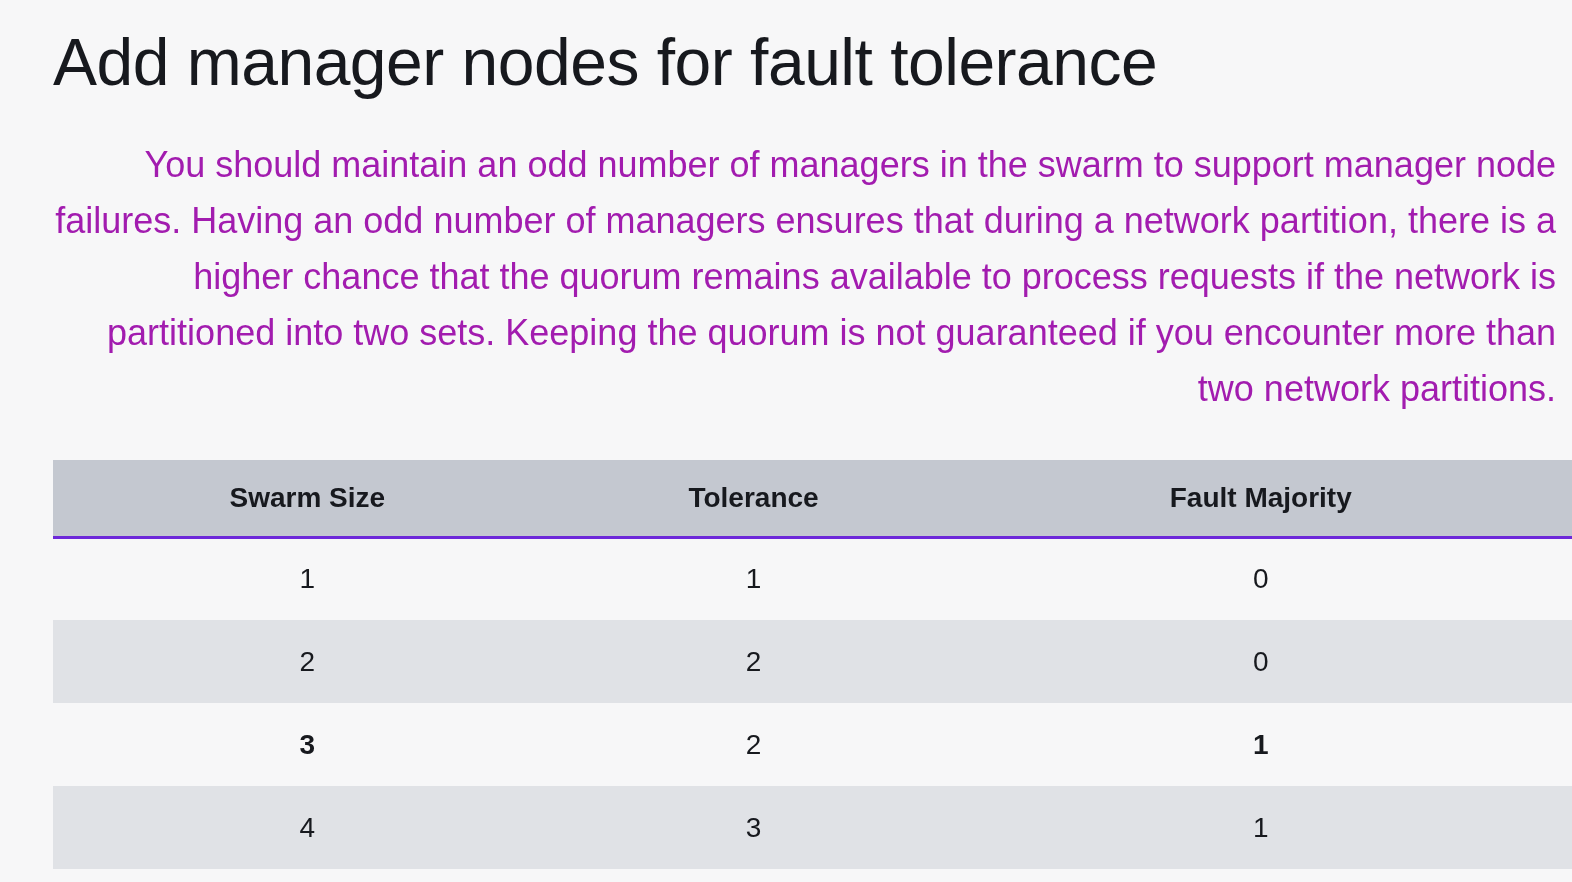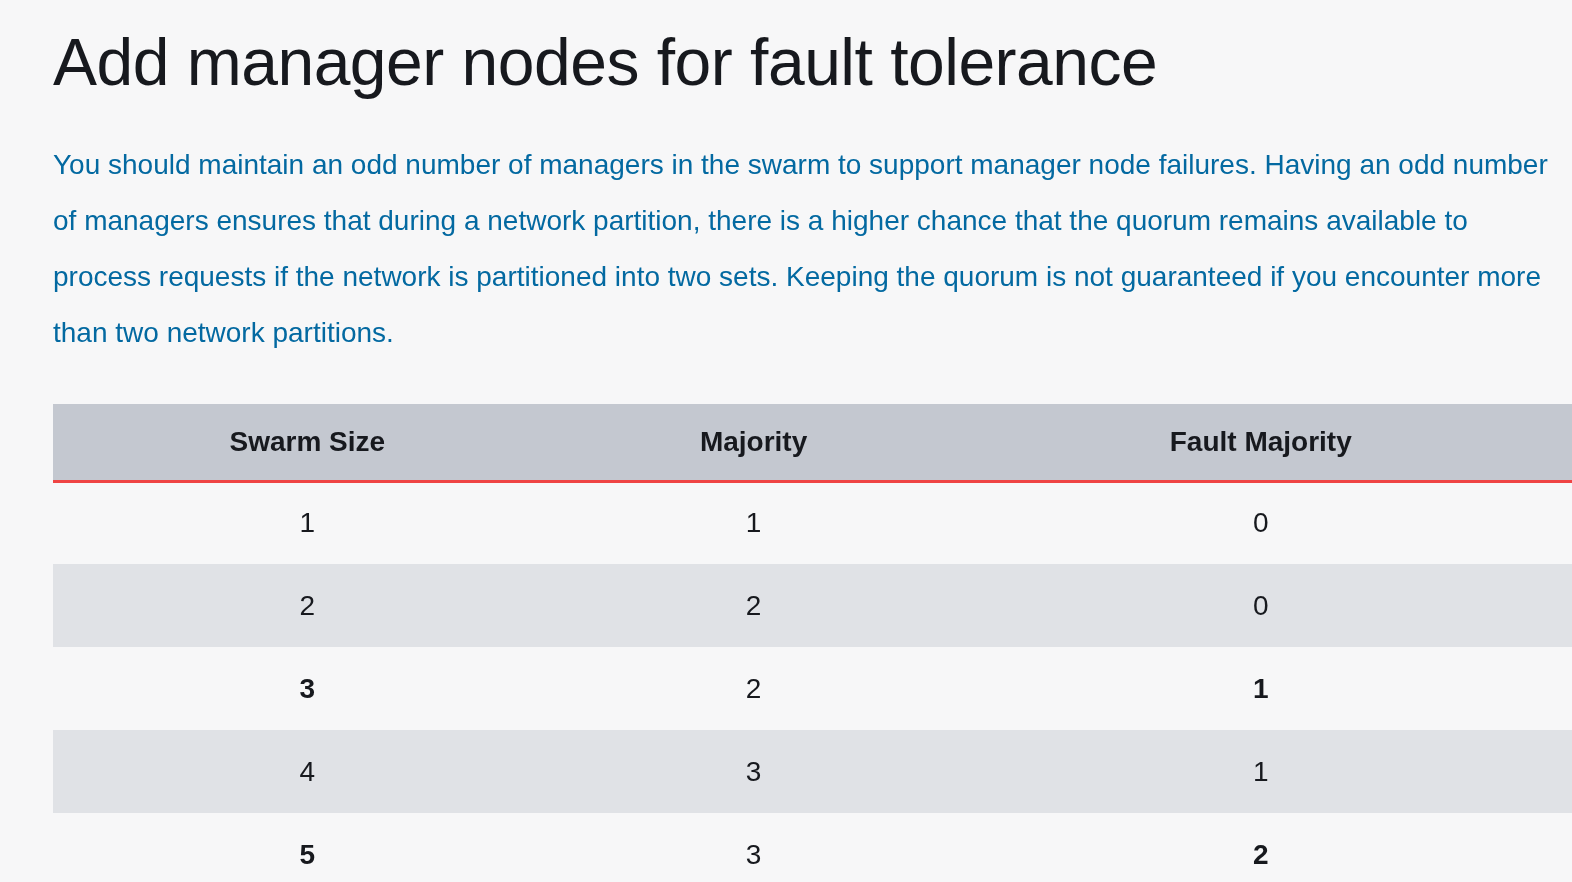--- a/index.html
+++ b/index.html
@@ -19,39 +19,40 @@
   h1.page-title {
     font-size: 66px;
     font-weight: 400;
     line-height: 76px;
     margin-top: -6px;
     letter-spacing: -0.5px;
     white-space: nowrap;
   }
   p.intro {
     margin-top: 37px;
-    font-size: 28px;
+    font-size: 36px;
     line-height: 56px;
     font-weight: 400;
-    color: #0369a1;
+    color: #a21caf;
+    text-align: right;
   }
   table.managers-table {
     margin-top: 43px;
     width: 100%;
     border-collapse: collapse;
     table-layout: fixed;
     font-size: 28px;
   }
   table.managers-table col.c1 { width: 33.4%; }
   table.managers-table col.c2 { width: 25.2%; }
   table.managers-table col.c3 { width: 41.4%; }
   table.managers-table thead th {
     background: #c4c8d0;
     height: 77px;
-    border-bottom: 3px solid #ef4444;
+    border-bottom: 3px solid #6d28d9;
     font-weight: 700;
     text-align: center;
     vertical-align: middle;
     font-size: 28px;
   }
   table.managers-table tbody td {
     height: 83px;
     text-align: center;
     vertical-align: middle;
     font-weight: 400;
@@ -74,21 +75,21 @@
 
   <table class="managers-table">
     <colgroup>
       <col class="c1">
         <col class="c2">
         <col class="c3">
     </colgroup>
     <thead>
       <tr>
         <th>Swarm Size</th>
-        <th>Majority</th>
+        <th>Tolerance</th>
         <th>Fault Majority</th>
       </tr>
     </thead>
     <tbody>
       <tr>
         <td data-bold="false">1</td>
         <td data-bold="false">1</td>
         <td data-bold="false">0</td>
       </tr>
       <tr>

